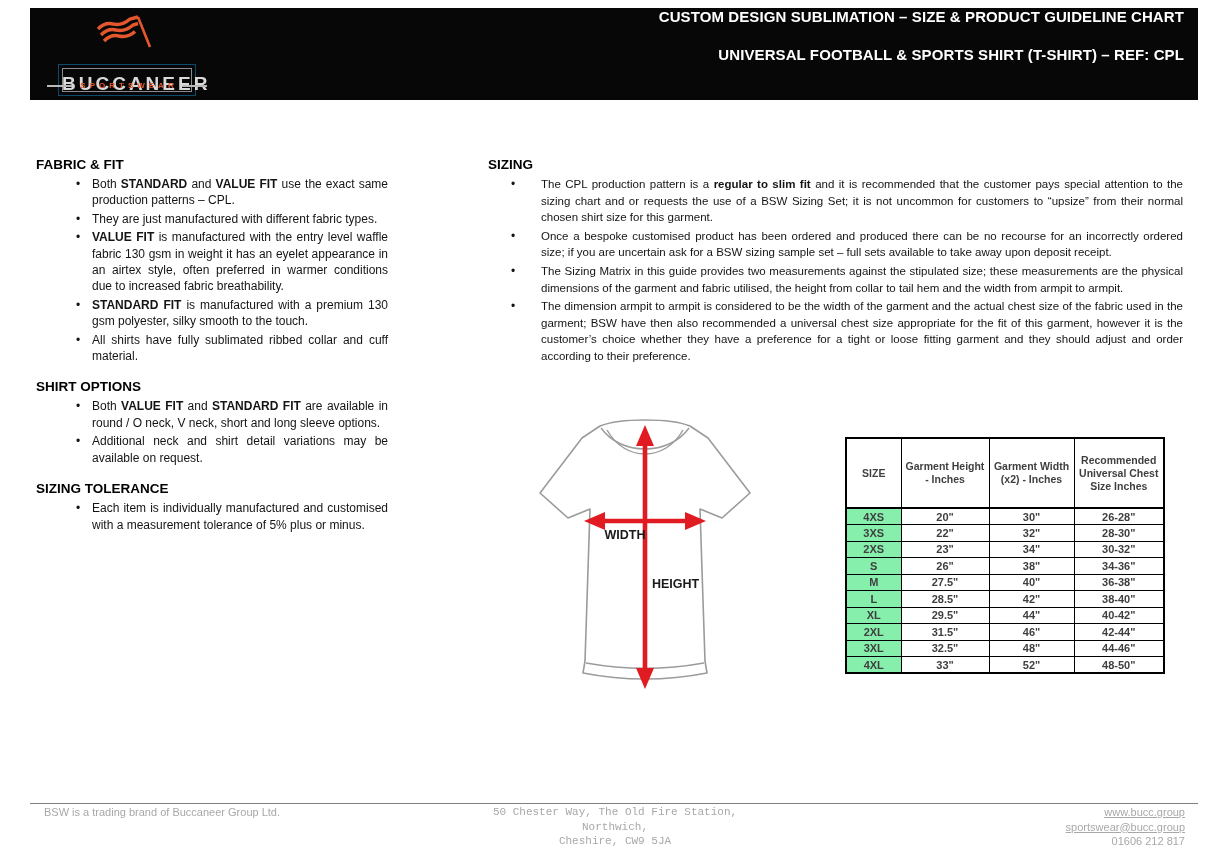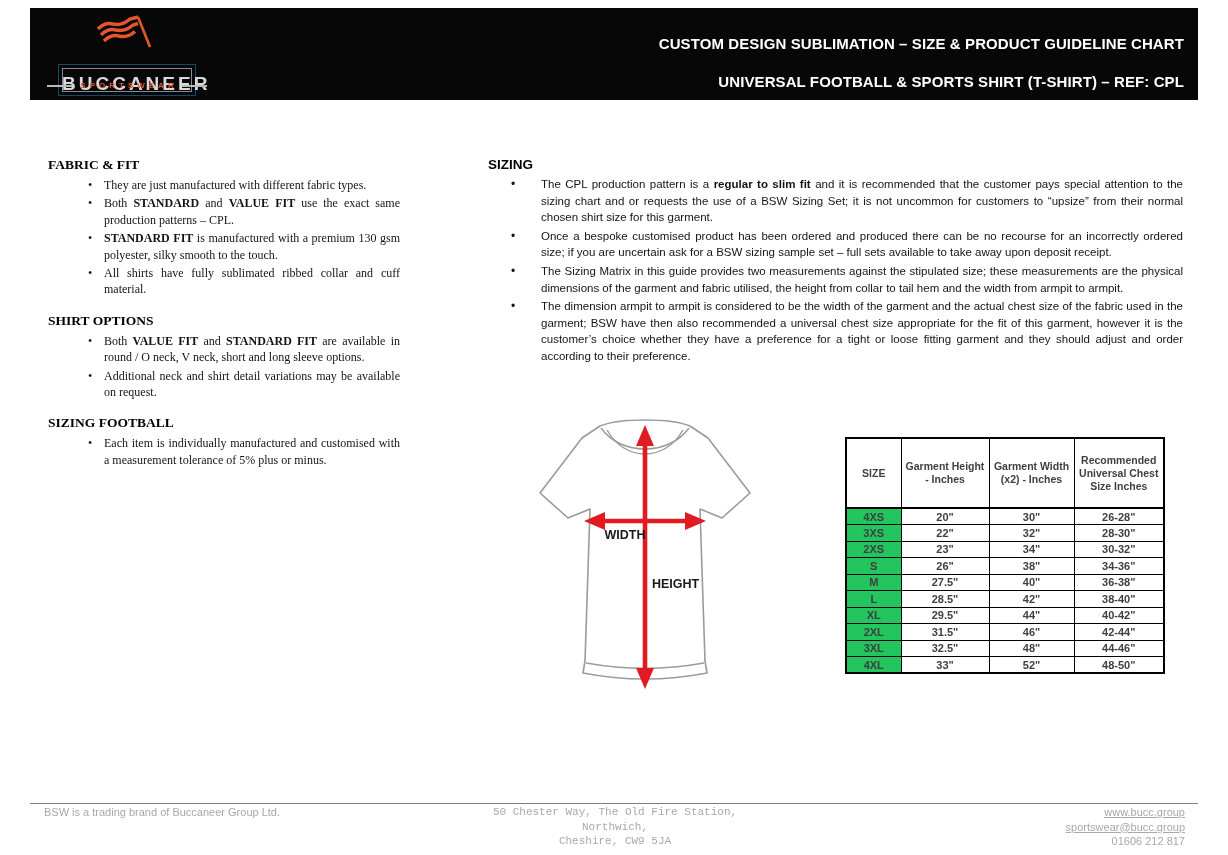--- a/index.html
+++ b/index.html
@@ -27,26 +27,26 @@
   .logo-subrow {
     position:absolute; left:-12px; right:-12px; bottom:5px;
     display:flex; align-items:center; gap:4px;
   }
   .logo-subrow .rule { flex:1; height:2px; background:#b9b9b9; }
   .logo-sub {
     color:#e4572e; font-weight:bold; font-size:8px; letter-spacing:4px;
     white-space:nowrap; text-indent:4px;
   }
   .titles { position:absolute; top:0; right:14px; text-align:right; color:#ffffff; }
-  .title1 { margin-top:27px; font-size:15px; font-weight:bold; letter-spacing:0.1px; }
+  .title1 { margin-top:0; font-size:15px; font-weight:bold; letter-spacing:0.1px; }
   .title2 { margin-top:21px; font-size:15px; font-weight:bold; letter-spacing:0.1px; }
 
   
   .col { position:absolute; top:157px; }
-  .col-left  { left:48px;  width:352px;font-family:Liberation Serif, serif; }
+  .col-left  { left:36px;  width:352px; }
   .col-right { left:488px; width:695px; }
   .sec + .sec { margin-top:15px; }
   .sec h3 { margin:0 0 4px 0; font-size:13.5px; font-weight:bold; color:#000; }
   .sec ul { list-style:none; margin:0; padding:0; }
   .sec li {
     position:relative; text-align:justify; color:#141414; margin:0 0 2px 0;
   }
   .col-left  .sec li { font-size:12px;   line-height:16.4px; padding-left:56px; }
   .col-right .sec li { font-size:11.5px; line-height:16.6px; padding-left:53px; }
   .sec li::before { content:"\2022"; position:absolute; font-size:12px; }
@@ -59,21 +59,21 @@
   .diagram { position:absolute; left:524px; top:411px; width:242px; height:294px; }
 
   
   table.sizing { position:absolute; left:845px; top:437px; width:318px; border-collapse:collapse; border:2px solid #000; table-layout:fixed; }
   table.sizing th, table.sizing td {
     border:1px solid #000; text-align:center; vertical-align:middle;
     color:#3f3f3f; font-weight:bold; padding:0 2px; box-sizing:border-box;
   }
   table.sizing thead th { height:70px; font-size:10.5px; line-height:13px; background:#ffffff; border-bottom:2px solid #000; }
   table.sizing tbody td { height:16.5px; font-size:11px; }
-  table.sizing tbody td.size-cell { background:#22c55e; }
+  table.sizing tbody td.size-cell { background:#86efac; }
 
   
   .footer-rule { position:absolute; left:30px; top:803px; width:1168px; border-top:1px solid #7f7f7f; }
   .footer { position:absolute; top:805px; font-size:11px; line-height:14.6px; color:#a8a8a8; }
   .footer-left { left:44px; }
   .footer-center { left:465px; width:300px; text-align:center;font-family:Liberation Mono, monospace; }
   .footer-right { right:43px; text-align:right; }
   .footer a { color:#a8a8a8; text-decoration:underline; display:block; }
 </style>
 </head>
@@ -102,35 +102,36 @@
     <div class="titles">
       <div class="title1">CUSTOM DESIGN SUBLIMATION – SIZE &amp; PRODUCT GUIDELINE CHART</div>
       <div class="title2">UNIVERSAL FOOTBALL &amp; SPORTS SHIRT (T-SHIRT) – REF: CPL</div>
     </div>
   </header>
 
   <section class="col col-left" id="col-left">
       <div class="sec">
         <h3>FABRIC &amp; FIT</h3>
         <ul>
+          <li><span>Both </span><b>STANDARD</b><span> and </span><b>VALUE FIT</b><span> use the exact same production patterns – CPL.</span></li>
           <li><span>They are just manufactured with different fabric types.</span></li>
-          <li><span>Both </span><b>STANDARD</b><span> and </span><b>VALUE FIT</b><span> use the exact same production patterns – CPL.</span></li>
+          <li><b>VALUE FIT</b><span> is manufactured with the entry level waffle fabric 130 gsm in weight it has an eyelet appearance in an airtex style, often preferred in warmer conditions due to increased fabric breathability.</span></li>
           <li><b>STANDARD FIT</b><span> is manufactured with a premium 130 gsm polyester, silky smooth to the touch.</span></li>
           <li><span>All shirts have fully sublimated ribbed collar and cuff material.</span></li>
         </ul>
       </div>
       <div class="sec">
         <h3>SHIRT OPTIONS</h3>
         <ul>
           <li><span>Both </span><b>VALUE FIT</b><span> and </span><b>STANDARD FIT</b><span> are available in round / O neck, V neck, short and long sleeve options.</span></li>
           <li><span>Additional neck and shirt detail variations may be available on request.</span></li>
         </ul>
       </div>
       <div class="sec">
-        <h3>SIZING FOOTBALL</h3>
+        <h3>SIZING TOLERANCE</h3>
         <ul>
           <li><span>Each item is individually manufactured and customised with a measurement tolerance of 5% plus or minus.</span></li>
         </ul>
       </div>
     </section>
   <section class="col col-right" id="col-right">
       <div class="sec">
         <h3>SIZING</h3>
         <ul>
           <li><span>The CPL production pattern is a </span><span class="bi">regular to slim fit</span><span> and it is recommended that the customer pays special attention to the sizing chart and or requests the use of a BSW Sizing Set; it is not uncommon for customers to “upsize” from their normal chosen shirt size for this garment.</span></li>

